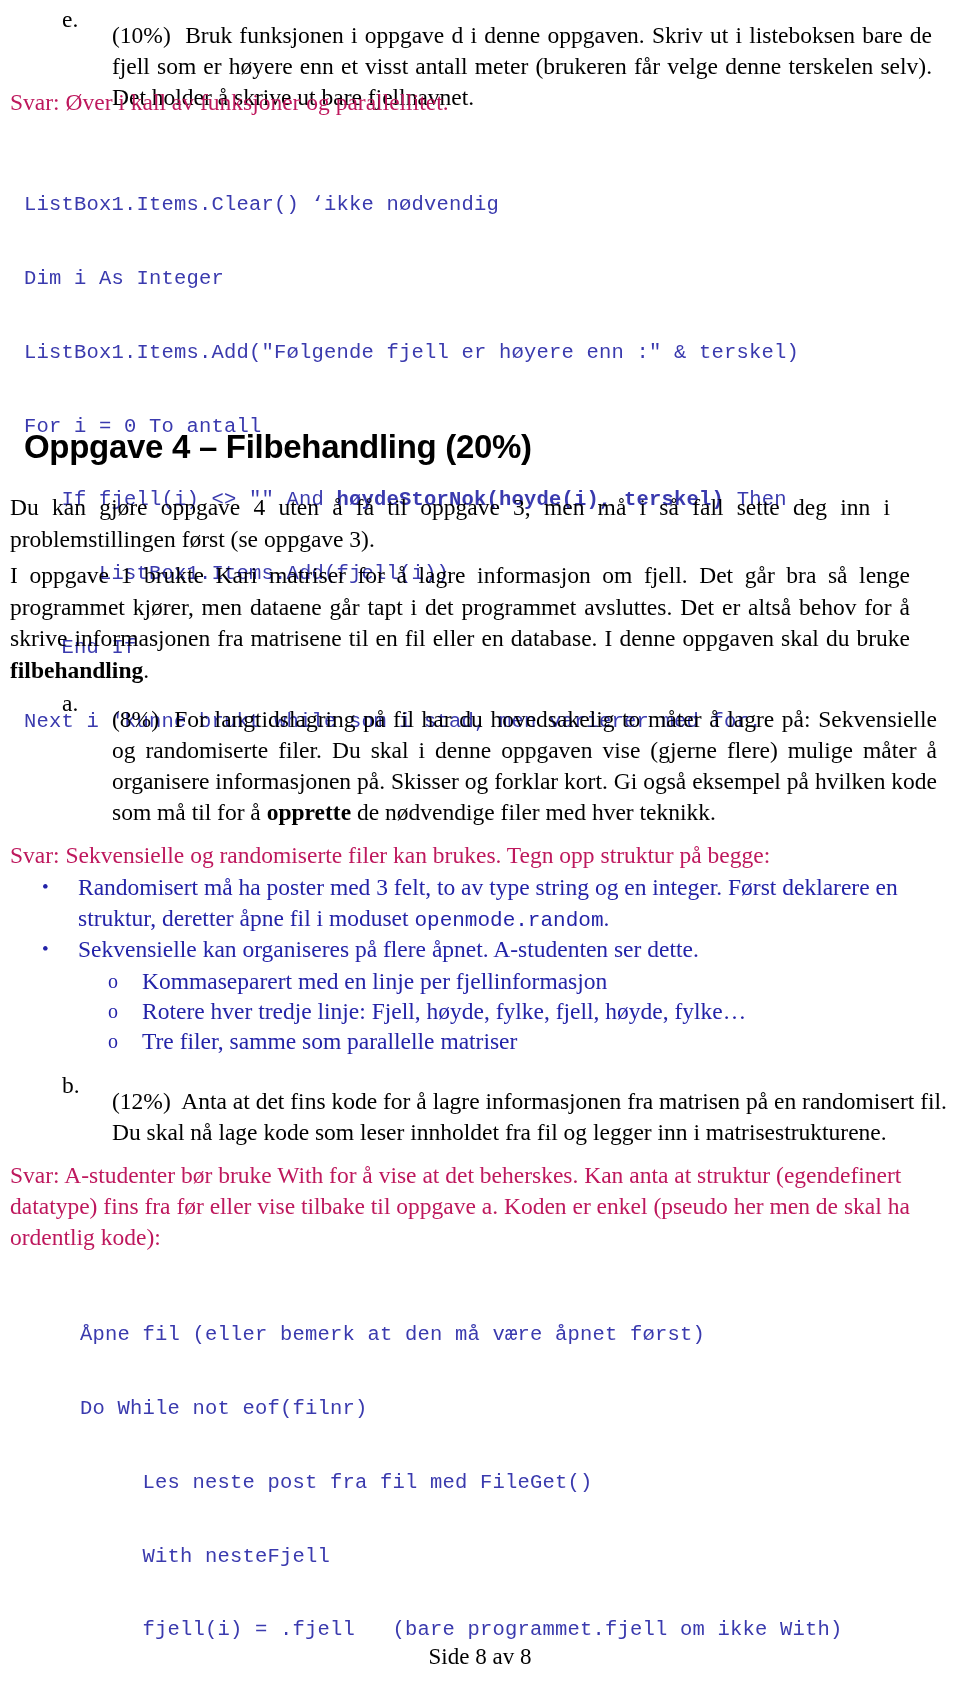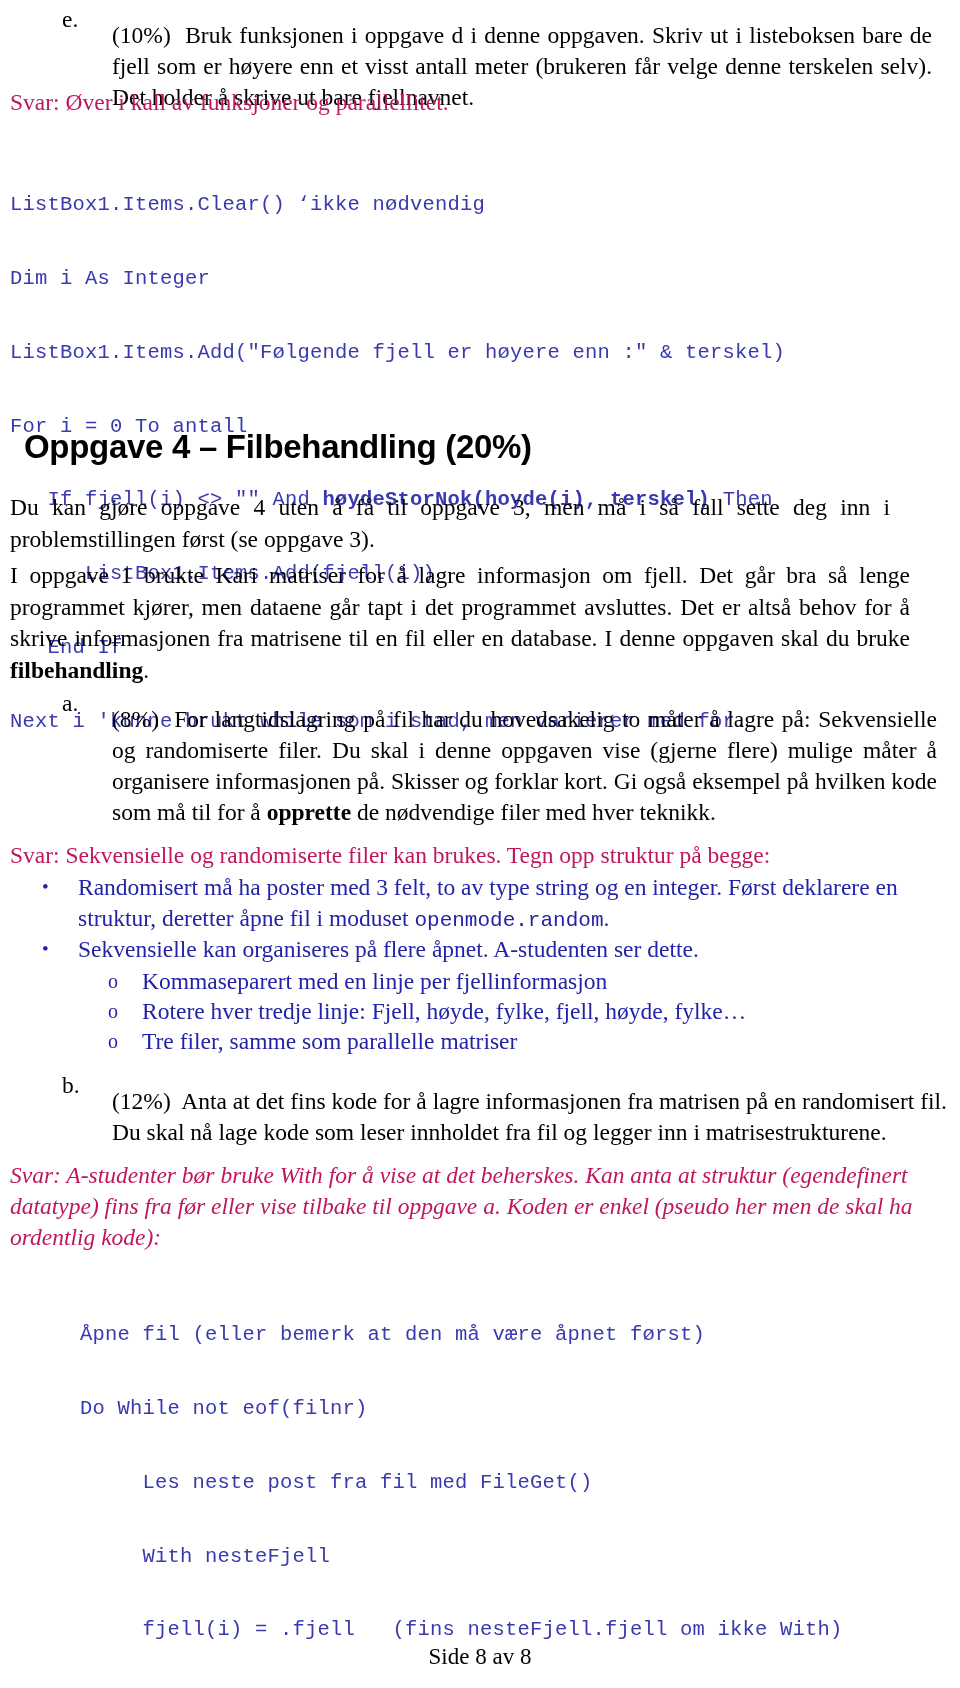--- a/index.html
+++ b/index.html
@@ -148,21 +148,21 @@
 
   <div class="lettered-item" style="left:62px; top:4px; width:870px;">
     <span class="marker">e.</span>
     <span class="body"><span class="pct">(10%)</span>&nbsp; <span>Bruk funksjonen i oppgave d i denne oppgaven. Skriv ut i listeboksen bare de fjell som er høyere enn et visst antall meter (brukeren får velge denne terskelen selv). Det holder å skrive ut bare fjellnavnet.</span></span>
   </div>
 
   <div class="svar-line" style="left:10px; top:87px; width:900px;">
     <span>Svar: Øver i kall av funksjoner og parallellitet.</span>
   </div>
 
-  <div class="code" style="left:10px; top:144px; width:930px;">
+  <div class="code" style="left:24px; top:144px; width:930px;">
     <div><span>ListBox1.Items.Clear() ‘ikke nødvendig</span></div>
     <div><span>Dim i As Integer</span></div>
     <div><span>ListBox1.Items.Add("Følgende fjell er høyere enn :" &amp; terskel)</span></div>
     <div><span>For i = 0 To antall</span></div>
     <div><span>   If fjell(i) &lt;&gt; "" And </span><span class="b">høydeStorNok(hoyde(i), terskel)</span><span> Then</span></div>
     <div><span>      ListBox1.Items.Add(fjell(i))</span></div>
     <div><span>   End If</span></div>
     <div><span>Next i 'kunne brukt while som i stad, men varierer med for.</span></div>
   </div>
 
@@ -208,30 +208,30 @@
   <div class="subbullet" style="left:108px; top:1026px; width:800px;">
     <span class="ocirc">o</span>
     <span class="stext">Tre filer, samme som parallelle matriser</span>
   </div>
 
   <div class="lettered-item" style="left:62px; top:1070px; width:885px;">
     <span class="marker">b.</span>
     <span class="body"><span class="pct">(12%)</span>&nbsp; <span>Anta at det fins kode for å lagre informasjonen fra matrisen på en randomisert fil. Du skal nå lage kode som leser innholdet fra fil og legger inn i matrisestrukturene.</span></span>
   </div>
 
-  <div class="svar-line" style="left:10px; top:1160px; width:915px; text-align:left;font-style:italic;">
+  <div class="svar-line" style="left:10px; top:1160px; width:915px; text-align:left;">
     <span>Svar: A-studenter bør bruke With for å vise at det beherskes. Kan anta at struktur (egendefinert datatype) fins fra før eller vise tilbake til oppgave a. Koden er enkel (pseudo her men de skal ha ordentlig kode):</span>
   </div>
 
   <div class="code2" style="left:80px; top:1274px; width:860px;">
     <div><span>Åpne fil (eller bemerk at den må være åpnet først)</span></div>
     <div><span>Do While not eof(filnr)</span></div>
     <div><span>     Les neste post fra fil med FileGet()</span></div>
     <div><span>     With nesteFjell</span></div>
-    <div><span>     fjell(i) = .fjell   (fins nesteFjell.fjell om ikke With)</span></div>
+    <div><span>     fjell(i) = .fjell   (bare programmet.fjell om ikke With)</span></div>
     
     
     
   </div>
 
   <div class="footer" style="top:1644px;">
     <span>Side 8 av 8</span>
   </div>
 
 </div>

